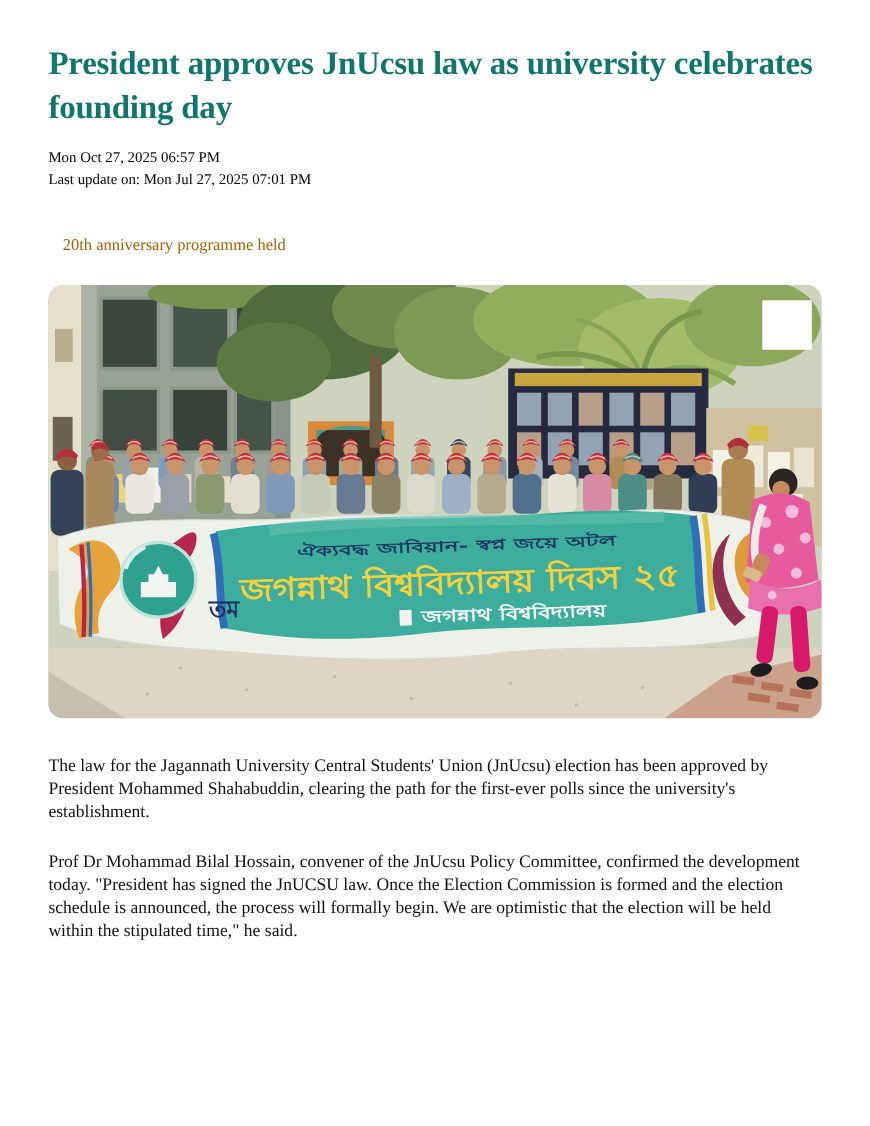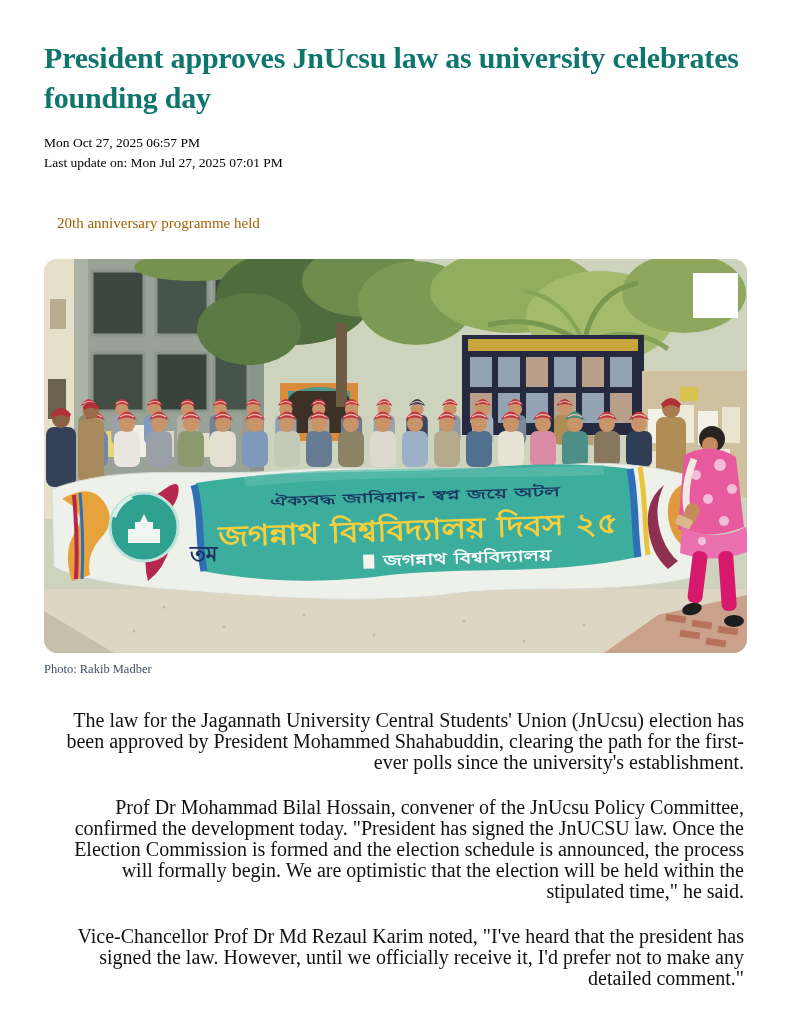--- a/index.html
+++ b/index.html
@@ -7,21 +7,21 @@
   .container{margin-left:44px;width:704px;}
   h1.headline{margin:38px 0 0 0;font-size:30px;line-height:1.32;font-weight:bold;color:#0f766e;letter-spacing:-0.2px;}
   .meta{margin-top:16px;font-size:13.5px;line-height:20px;color:#000000;}
   .meta div{white-space:nowrap;}
   .kicker{margin-top:42px;padding-left:13px;font-size:15px;color:#a16207;}
   figure{margin:27px 0 0 0;padding:0;}
   .photo-frame{width:703px;height:394px;border-radius:14px;overflow:hidden;position:relative;background:#c8cdb6;}
   .photo-frame svg{display:block;}
   .credit{margin-top:9px;font-size:12.5px;color:#3f5266;}
   .body-text{margin-top:12px;}
-  .body-text p{font-size:20px;line-height:21px;margin:24px 0 0 0;width:700px;text-align:right;}
+  .body-text p{font-size:16px;line-height:21px;margin:24px 0 0 0;width:700px;}
   .body-text p.first{margin-top:33px;}
   .bn{font-family:"DejaVu Sans", sans-serif;}
 </style>
 </head>
 <body>
 
 <div class="container">
 
   <h1 class="headline">President approves JnUcsu law as university celebrates founding day</h1>
 
@@ -297,22 +297,20 @@
           <rect x="632" y="258" width="16" height="10" rx="2" fill="#d9b98a" transform="rotate(24 640 263)"></rect>
           <rect x="646" y="292" width="15" height="52" rx="6" fill="#d6196b" transform="rotate(7 653 318)"></rect>
           <rect x="676" y="292" width="15" height="60" rx="6" fill="#d6196b" transform="rotate(-4 683 322)"></rect>
           <ellipse cx="648" cy="350" rx="10" ry="6" fill="#1d1d1f" transform="rotate(-14 648 350)"></ellipse>
           <ellipse cx="690" cy="362" rx="10" ry="6" fill="#1d1d1f"></ellipse>
         </g>
 
         <rect x="649" y="14" width="45" height="45" fill="#ffffff"></rect>
       </svg>
     </div>
-    <figcaption class="credit">Photo: Rakib Madber</figcaption>
   </figure>
 
   <div class="body-text">
     <p class="first">The law for the Jagannath University Central Students' Union (JnUcsu) election has been approved by President Mohammed Shahabuddin, clearing the path for the first-ever polls since the university's establishment.</p>
     <p>Prof Dr Mohammad Bilal Hossain, convener of the JnUcsu Policy Committee, confirmed the development today. "President has signed the JnUCSU law. Once the Election Commission is formed and the election schedule is announced, the process will formally begin. We are optimistic that the election will be held within the stipulated time," he said.</p>
-    <p>Vice-Chancellor Prof Dr Md Rezaul Karim noted, "I've heard that the president has signed the law. However, until we officially receive it, I'd prefer not to make any detailed comment."</p>
   </div>
 
 </div>
 
 </body></html>

